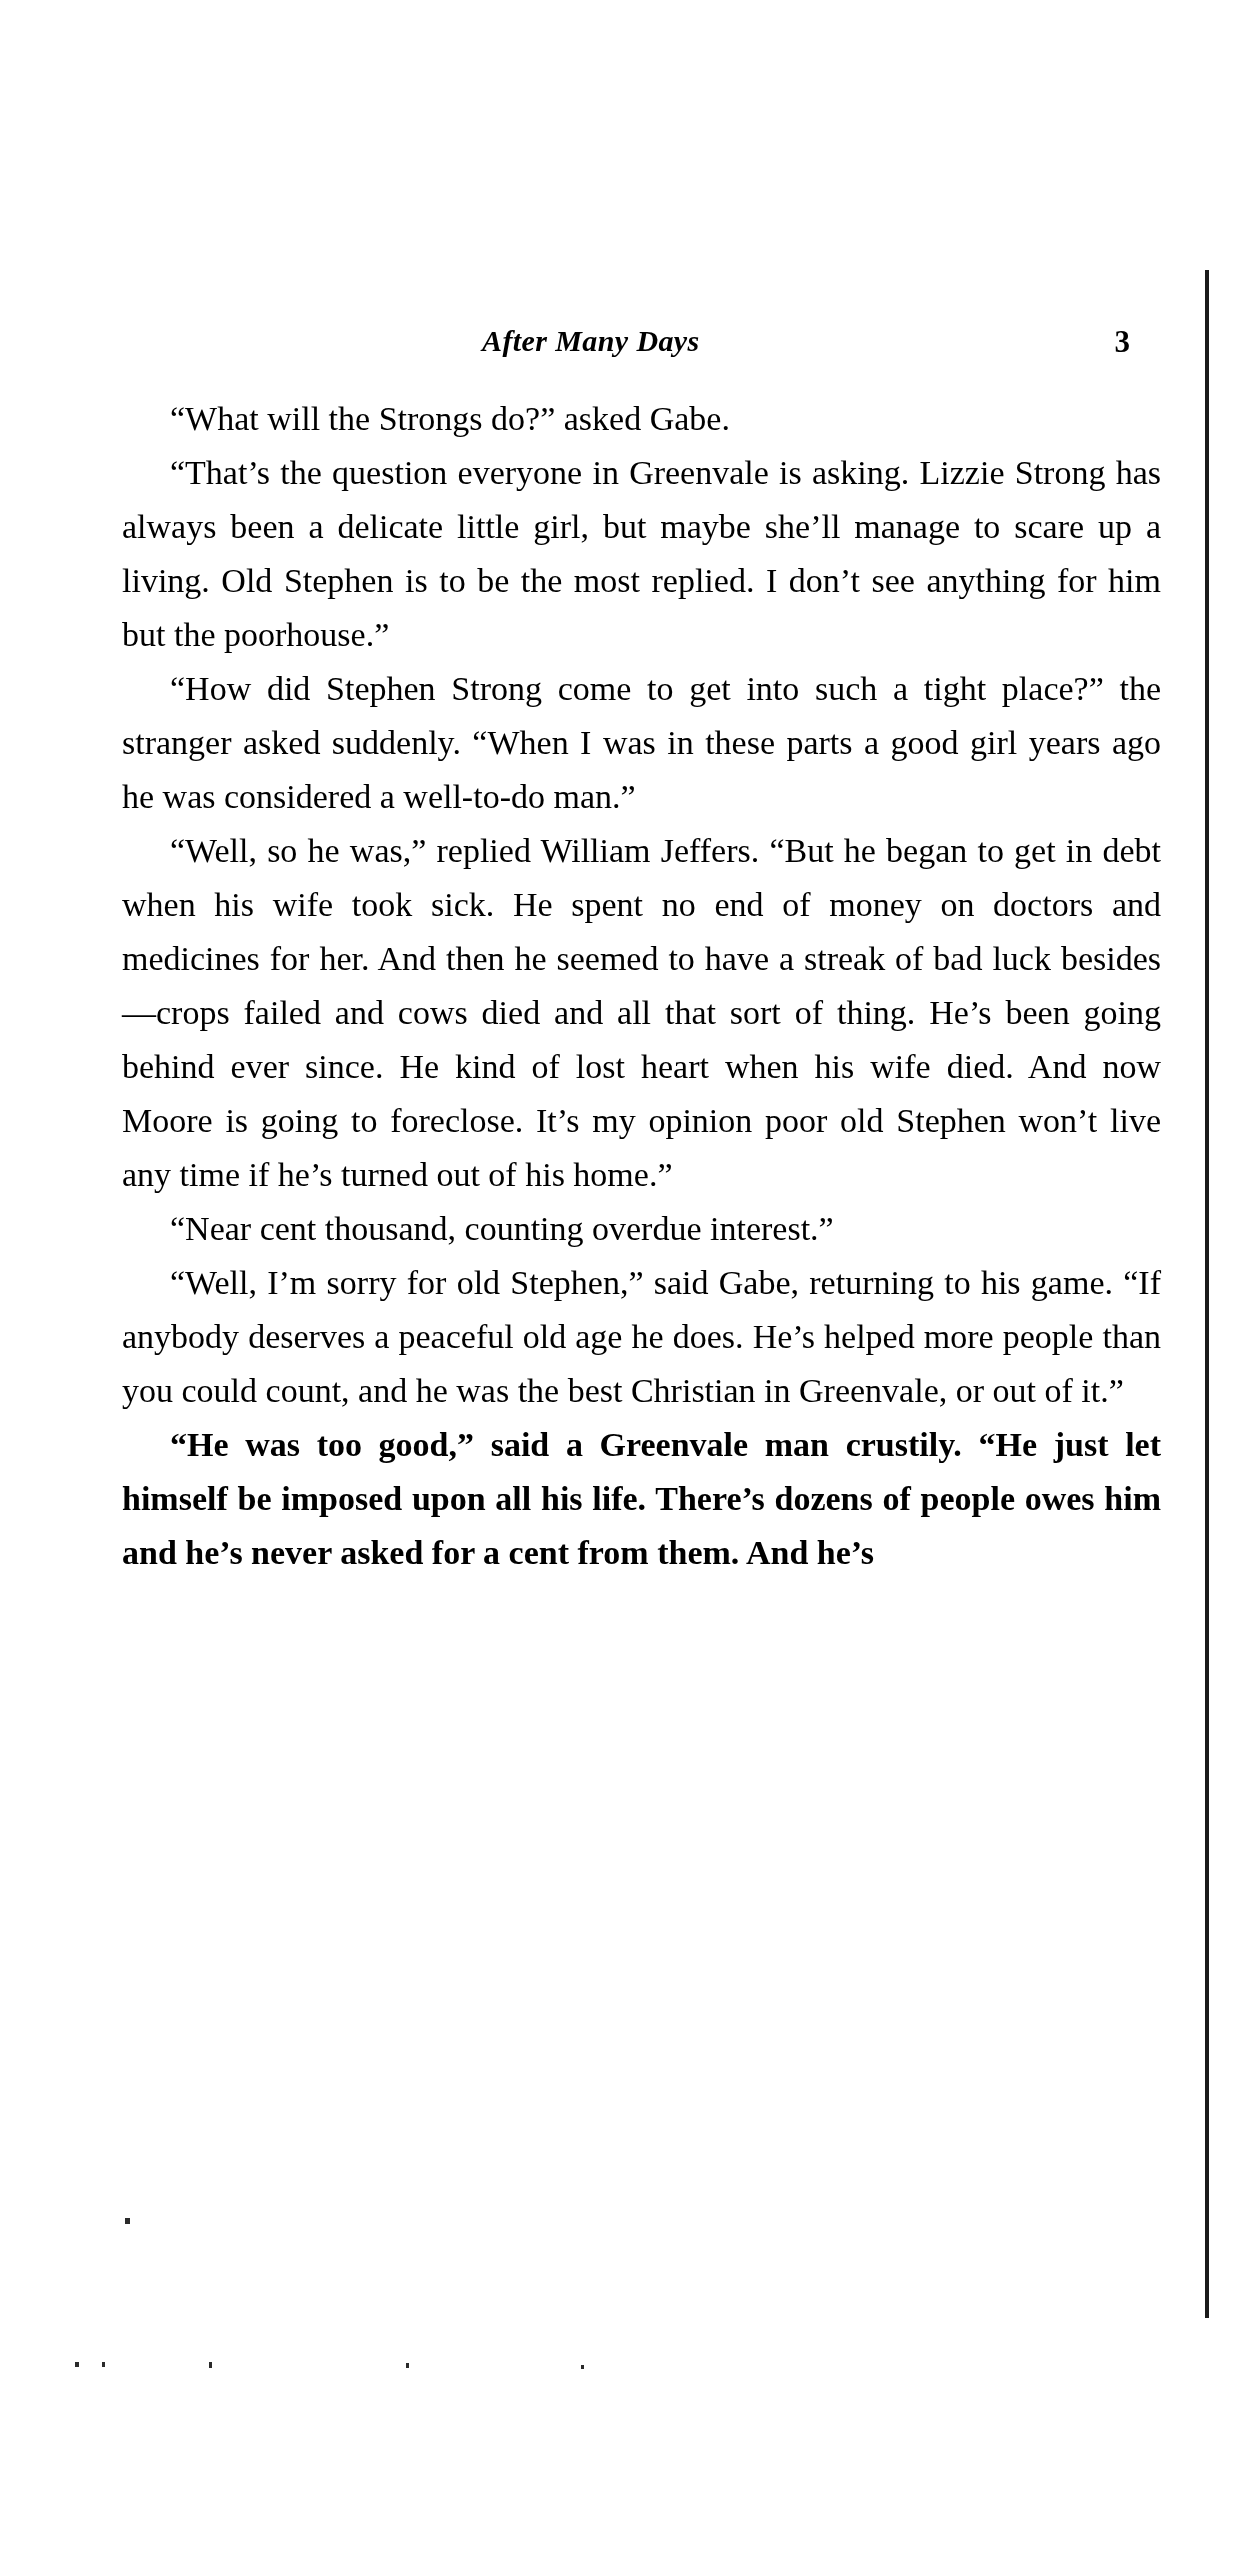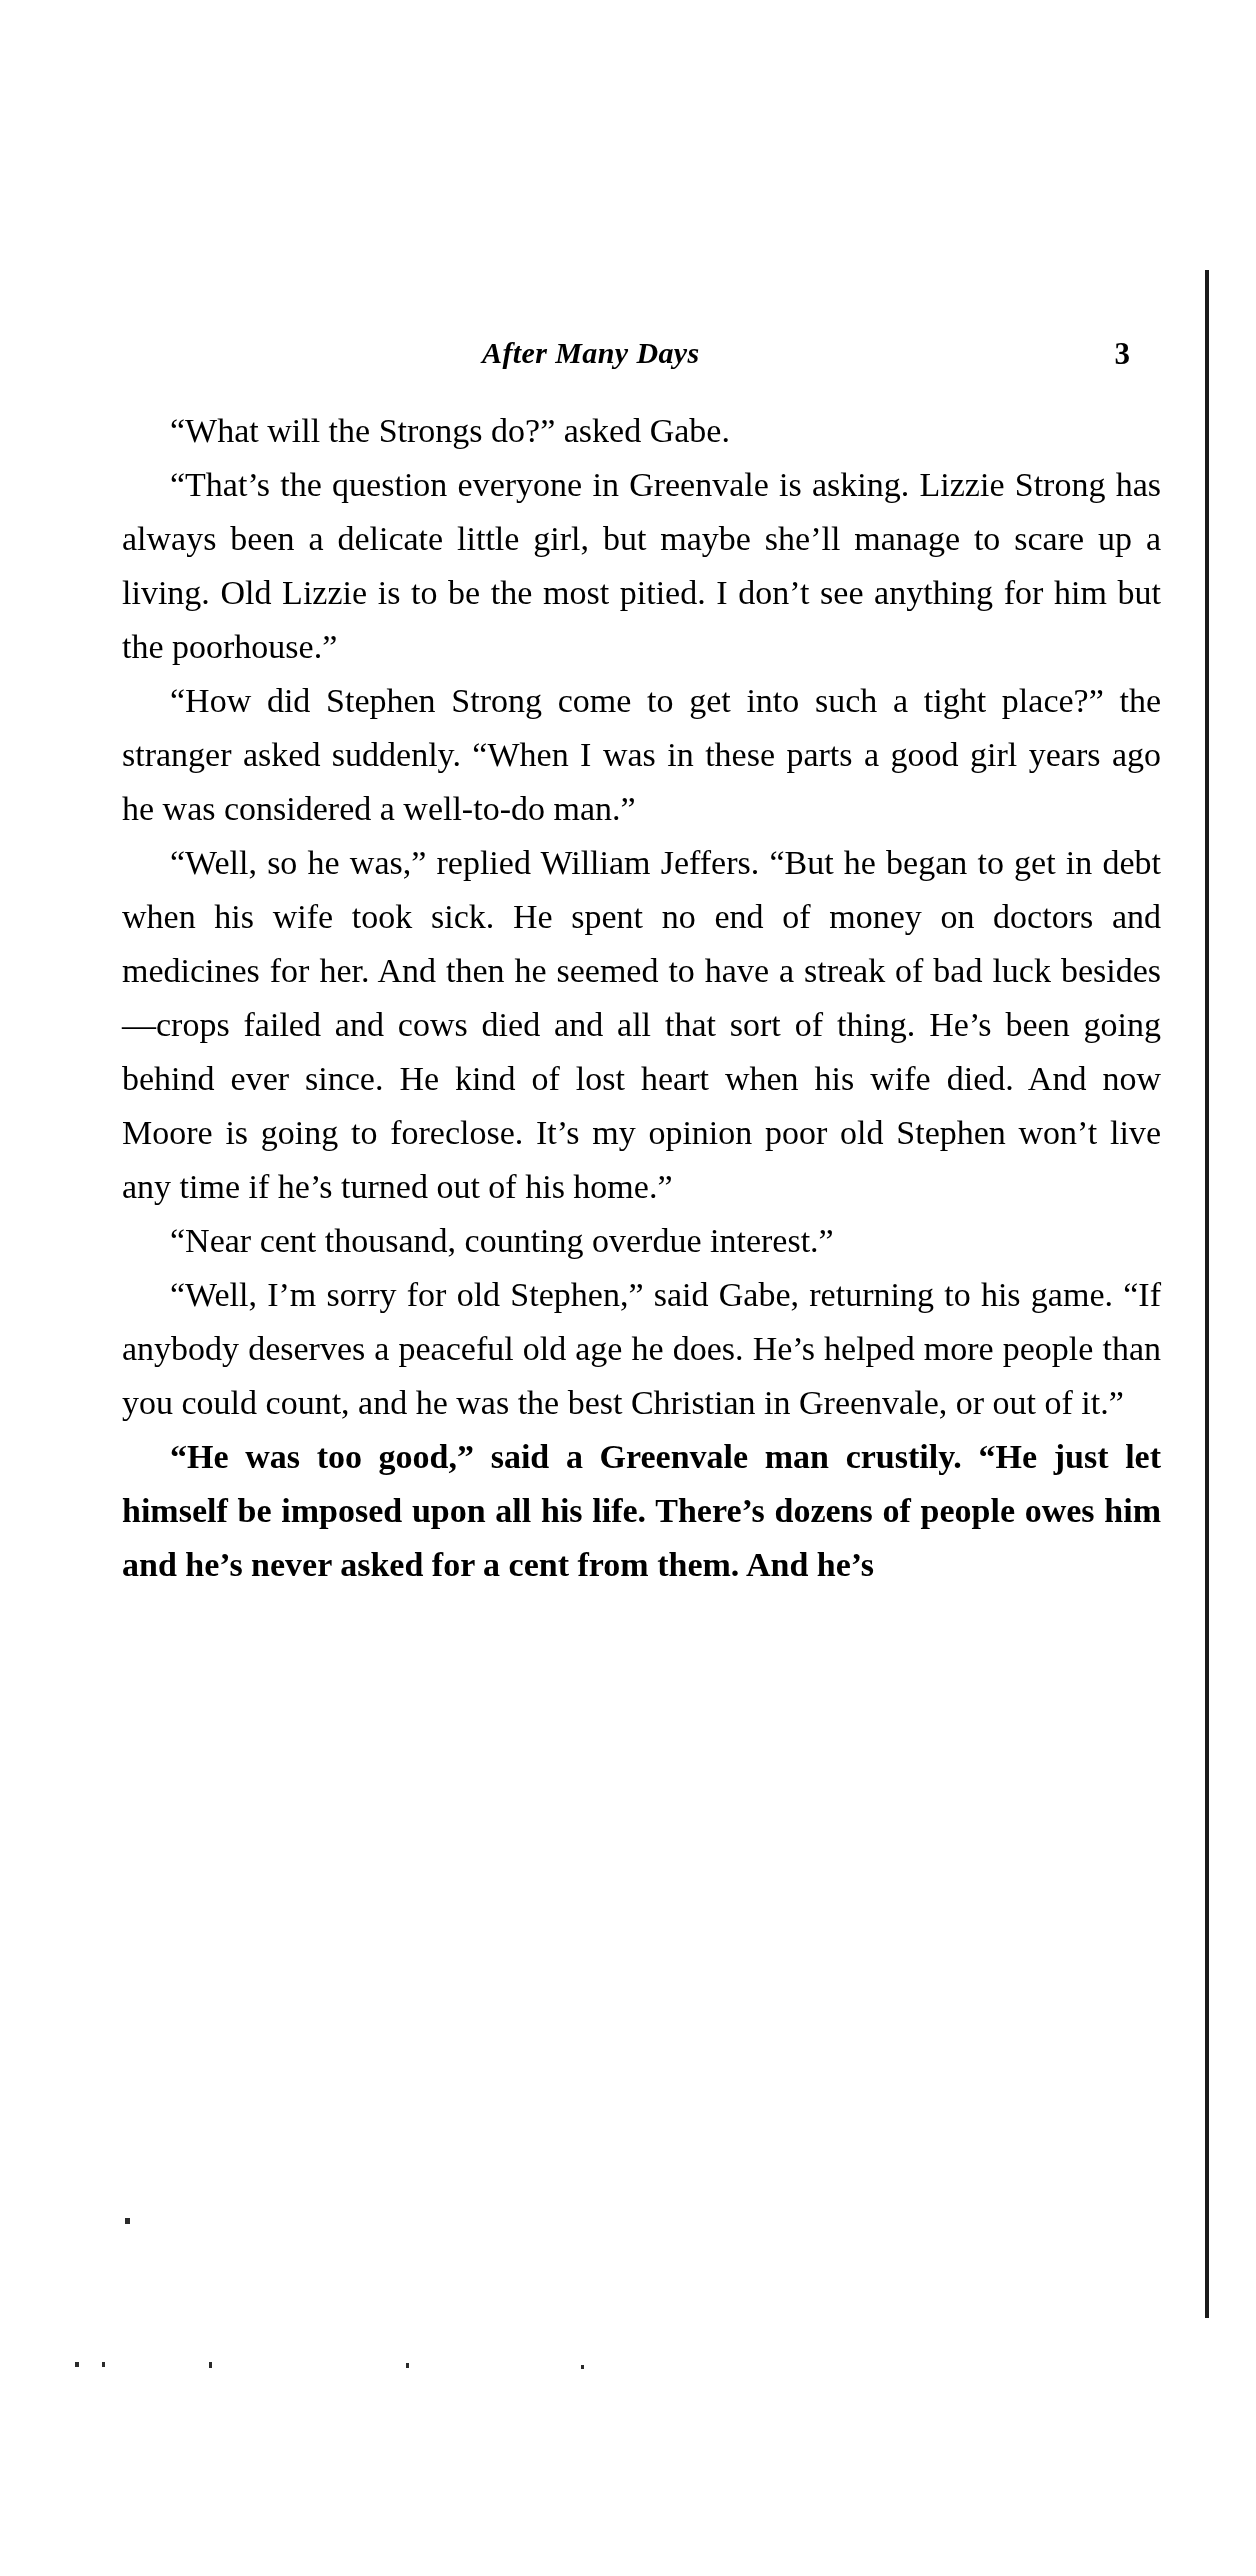--- a/index.html
+++ b/index.html
@@ -32,21 +32,20 @@
     width: 3.9px;
     height: 2048px;
     background: #1a1a1a;
   }
 
   .content {
     position: absolute;
     left: 122px;
     top: 324px;
     width: 1039px;
-    margin-top: 12px;
   }
 
   .running-head {
     position: relative;
     height: 45px;
     margin-bottom: 23.4px;
   }
   .running-head .title {
     position: absolute;
     left: 360px;
@@ -99,21 +98,21 @@
 
   <div class="content">
 
     <div class="running-head">
       <div class="title">After Many Days</div>
       <div class="folio">3</div>
     </div>
 
     <div class="body-text">
       <p>“What will the Strongs do?” asked Gabe.</p>
-      <p>“That’s the question everyone in Greenvale is asking. Lizzie Strong has always been a delicate little girl, but maybe she’ll manage to scare up a living. Old Lizzie is to be the most pitied. I don’t see anything for him but the poorhouse.”</p>
+      <p>“That’s the question everyone in Greenvale is asking. Lizzie Strong has always been a delicate little girl, but maybe she’ll manage to scare up a living. Old Stephen is to be the most replied. I don’t see anything for him but the poorhouse.”</p>
       <p>“How did Stephen Strong come to get into such a tight place?” the stranger asked suddenly. “When I was in these parts a good girl years ago he was considered a well-to-do man.”</p>
       <p>“Well, so he was,” replied William Jeffers. “But he began to get in debt when his wife took sick. He spent no end of money on doctors and medicines for her. And then he seemed to have a streak of bad luck besides—crops failed and cows died and all that sort of thing. He’s been going behind ever since. He kind of lost heart when his wife died. And now Moore is going to foreclose. It’s my opinion poor old Stephen won’t live any time if he’s turned out of his home.”</p>
       <p>“Near cent thousand, counting overdue interest.”</p>
       <p>“Well, I’m sorry for old Stephen,” said Gabe, returning to his game. “If anybody deserves a peaceful old age he does. He’s helped more people than you could count, and he was the best Christian in Greenvale, or out of it.”</p>
       <p>“He was too good,” said a Greenvale man crustily. “He just let himself be imposed upon all his life. There’s dozens of people owes him and he’s never asked for a cent from them. And he’s</p>
     </div>
 
   </div>
 
   <div class="marks">

